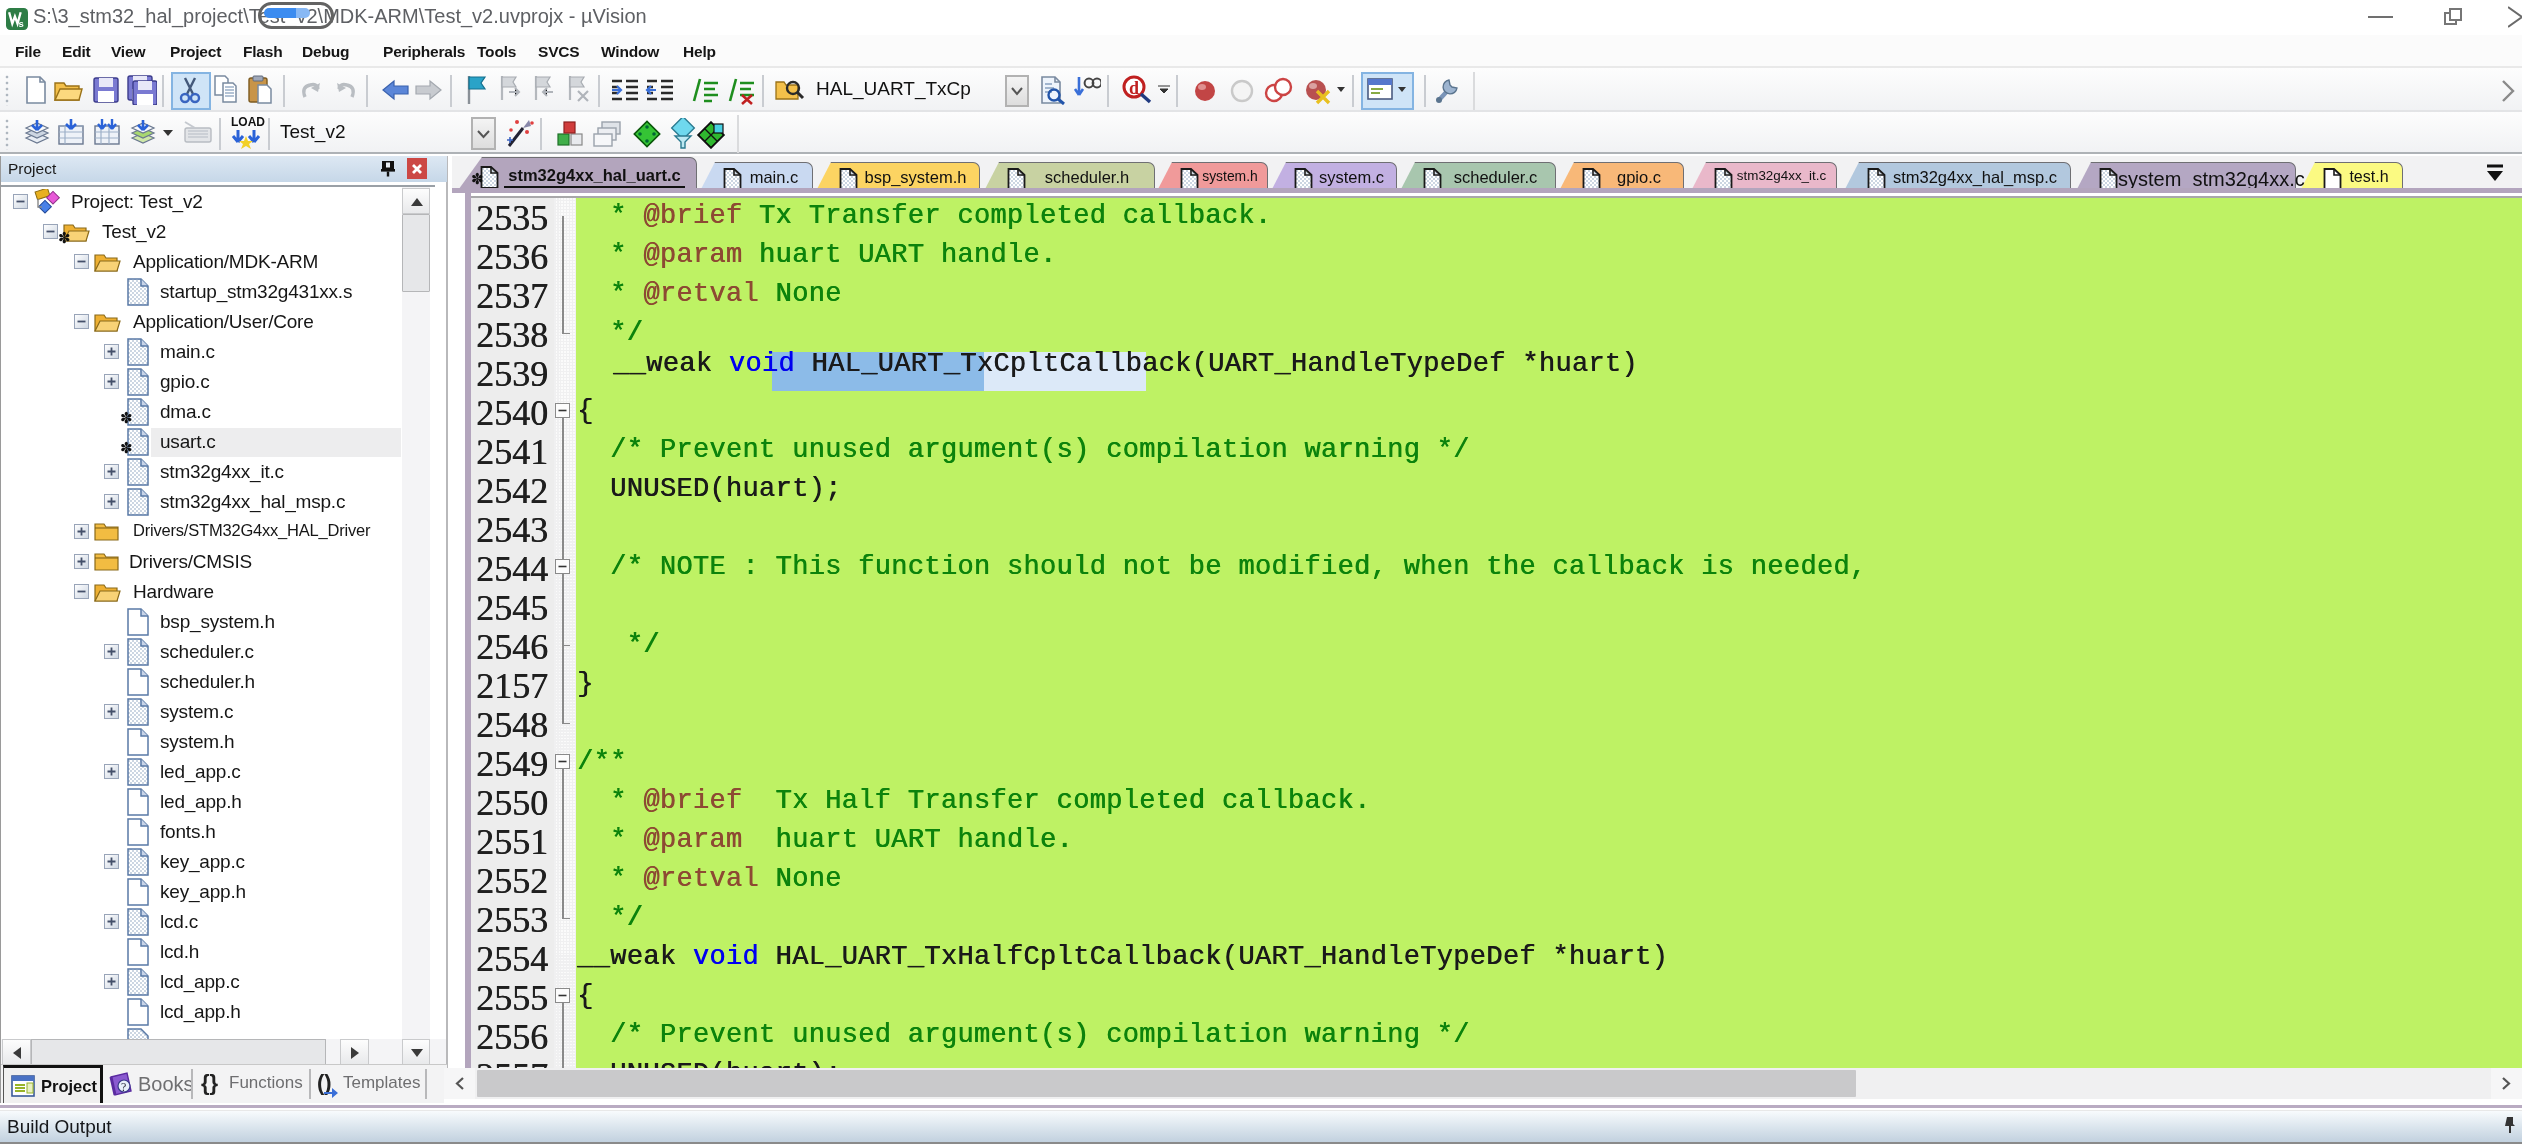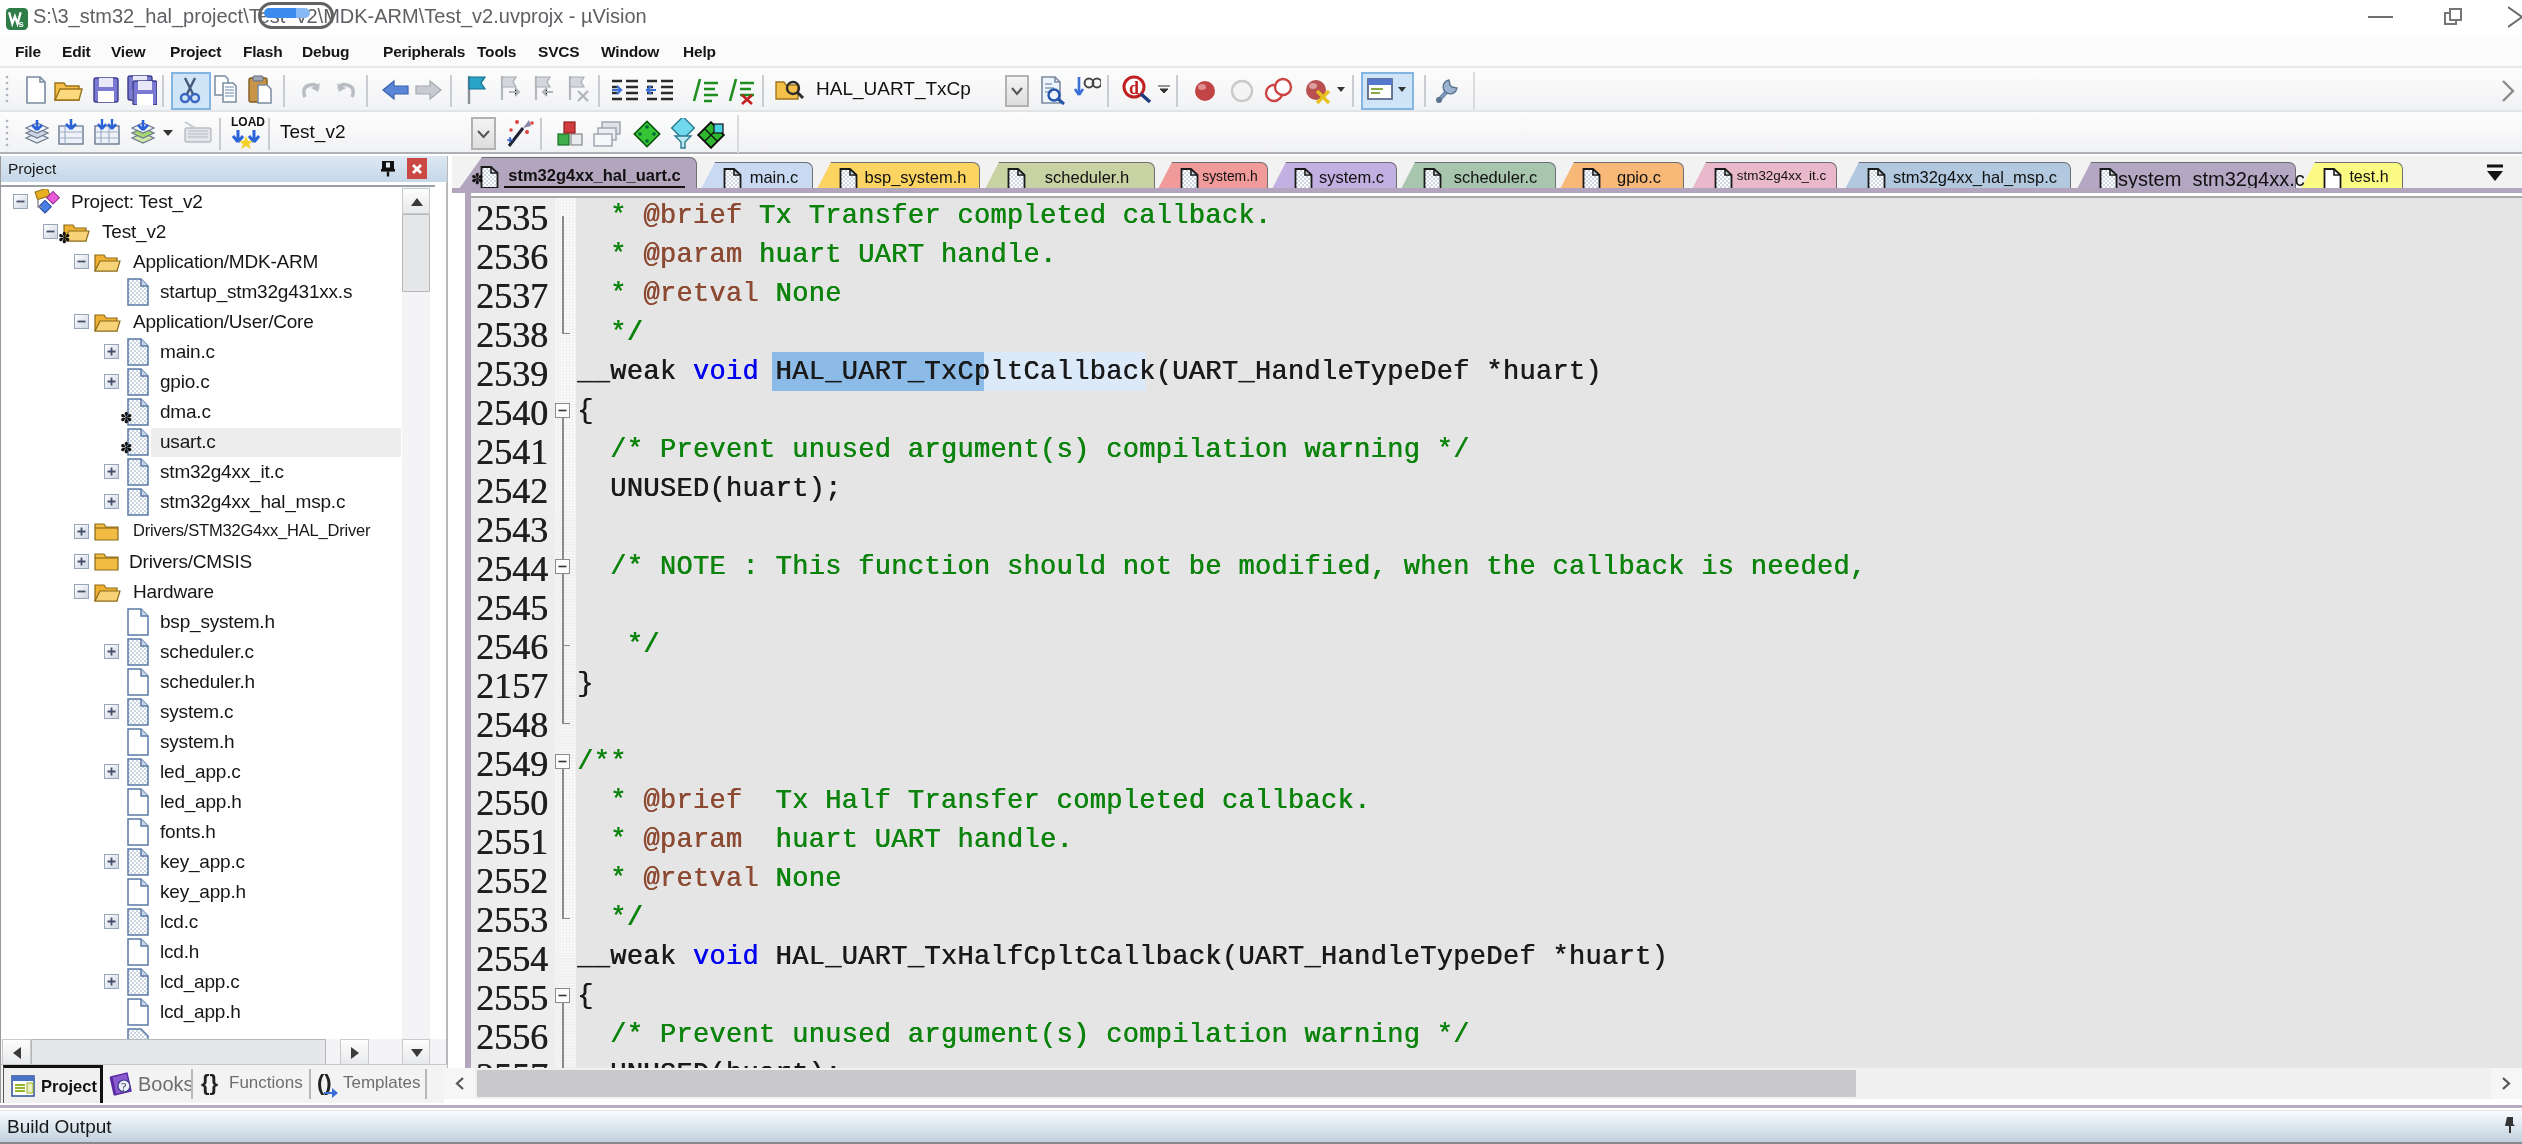--- a/index.html
+++ b/index.html
@@ -676,35 +676,35 @@
 <div class="abs" style="left:2342px;top:168px;width:54px;text-align:center;font-size:16.0px;font-weight:normal;color:#111;z-index:4;white-space:nowrap;"><span style="">test.h</span></div>
 <div class="abs" style="left:452px;top:188px;width:2070px;height:5px;background:#b3a5bd;z-index:6;"></div>
 <svg class="abs" style="left:2480px;top:162px" width="30" height="22" viewBox="0 0 30 22">
     <path d="M7 4 L23 4" stroke="#111" stroke-width="3"></path>
     <path d="M7 9 L23 9 L15 19 Z" fill="#111"></path>
   </svg>
 <div class="abs" style="left:452px;top:193px;width:2070px;height:3px;background:#fff;"></div>
 <div class="abs" style="left:452px;top:196px;width:2070px;height:2px;background:#a8a8aa;"></div>
 <div class="abs" style="left:465px;top:193px;width:6px;height:875px;background:#b3a5bd;"></div>
 <div class="abs" style="left:452px;top:196px;width:13px;height:872px;background:#ffffff;"></div>
-<div class="abs" style="left:471px;top:198px;width:2051px;height:870px;background:#e5e5e5;overflow:hidden;">
+<div class="abs" style="left:471px;top:198px;width:2051px;height:870px;background:#bef264;overflow:hidden;">
 <div class="abs" style="left:0;top:0;width:83px;height:870px;background:#ededed;"></div>
 <div class="abs" style="left:83px;top:0;width:22px;height:870px;background:#fbfbfb;background-image:repeating-linear-gradient(0deg,#f0f0f1 0 1.5px,transparent 1.5px 3px),repeating-linear-gradient(90deg,#f0f0f1 0 1.5px,transparent 1.5px 3px);"></div>
 <div class="abs" style="left:301.2px;top:154.0px;width:211.4px;height:39px;background:#8cbbe8;"></div>
 <div class="abs" style="left:512.6px;top:154.0px;width:162.6px;height:39px;background:#dce9f8;"></div>
 <div class="abs lnum" style="left:0;top:1.0px;width:77px;line-height:39px;">2535</div>
 <div class="abs code" style="left:106.0px;top:-2.0px;"><span class="g">  * </span><span class="r">@brief</span><span class="g"> Tx Transfer completed callback.</span></div>
 <div class="abs lnum" style="left:0;top:40.0px;width:77px;line-height:39px;">2536</div>
 <div class="abs code" style="left:106.0px;top:37.0px;"><span class="g">  * </span><span class="r">@param</span><span class="g"> huart UART handle.</span></div>
 <div class="abs lnum" style="left:0;top:79.0px;width:77px;line-height:39px;">2537</div>
 <div class="abs code" style="left:106.0px;top:76.0px;"><span class="g">  * </span><span class="r">@retval</span><span class="g"> None</span></div>
 <div class="abs lnum" style="left:0;top:118.0px;width:77px;line-height:39px;">2538</div>
 <div class="abs code" style="left:106.0px;top:115.0px;"><span class="g">  */</span></div>
 <div class="abs lnum" style="left:0;top:157.0px;width:77px;line-height:39px;">2539</div>
-<div class="abs code" style="left:106.0px;top:154.0px;"><span class="k">__weak </span><span class="b">void</span><span class="k"> HAL_UART_TxCpltCallback(UART_HandleTypeDef *huart)</span></div>
+<div class="abs code" style="left:106.0px;top:146px;padding-left:36px;"><span class="k">__weak </span><span class="b">void</span><span class="k"> HAL_UART_TxCpltCallback(UART_HandleTypeDef *huart)</span></div>
 <div class="abs lnum" style="left:0;top:196.0px;width:77px;line-height:39px;">2540</div>
 <div class="abs code" style="left:106.0px;top:193.0px;"><span class="k">{</span></div>
 <div class="abs lnum" style="left:0;top:235.0px;width:77px;line-height:39px;">2541</div>
 <div class="abs code" style="left:106.0px;top:232.0px;"><span class="g">  /* Prevent unused argument(s) compilation warning */</span></div>
 <div class="abs lnum" style="left:0;top:274.0px;width:77px;line-height:39px;">2542</div>
 <div class="abs code" style="left:106.0px;top:271.0px;"><span class="k">  UNUSED(huart);</span></div>
 <div class="abs lnum" style="left:0;top:313.0px;width:77px;line-height:39px;">2543</div>
 <div class="abs lnum" style="left:0;top:352.0px;width:77px;line-height:39px;">2544</div>
 <div class="abs code" style="left:106.0px;top:349.0px;"><span class="g">  /* NOTE : This function should not be modified, when the callback is needed,</span></div>
 <div class="abs lnum" style="left:0;top:391.0px;width:77px;line-height:39px;">2545</div>

